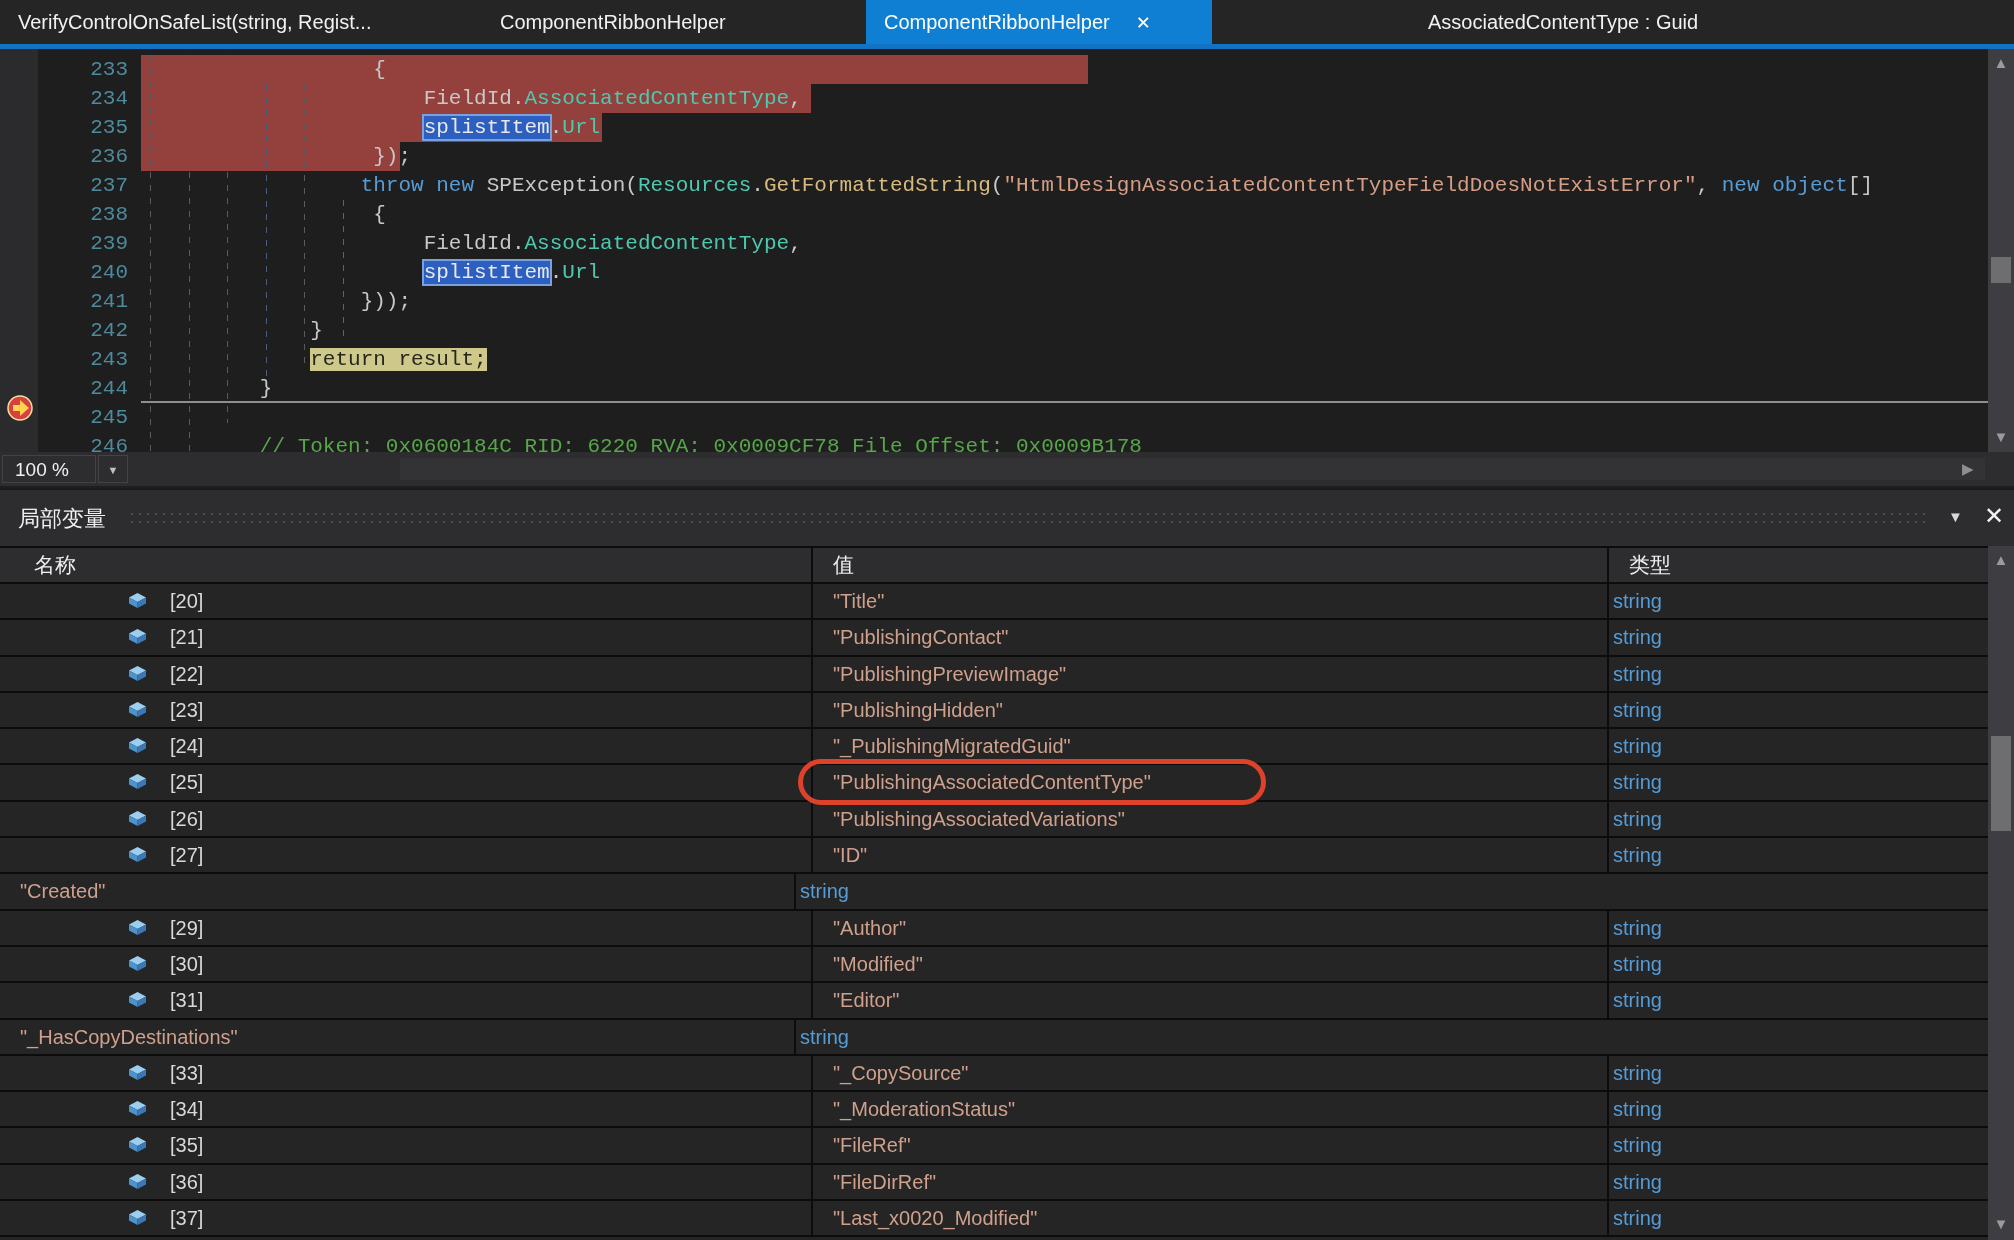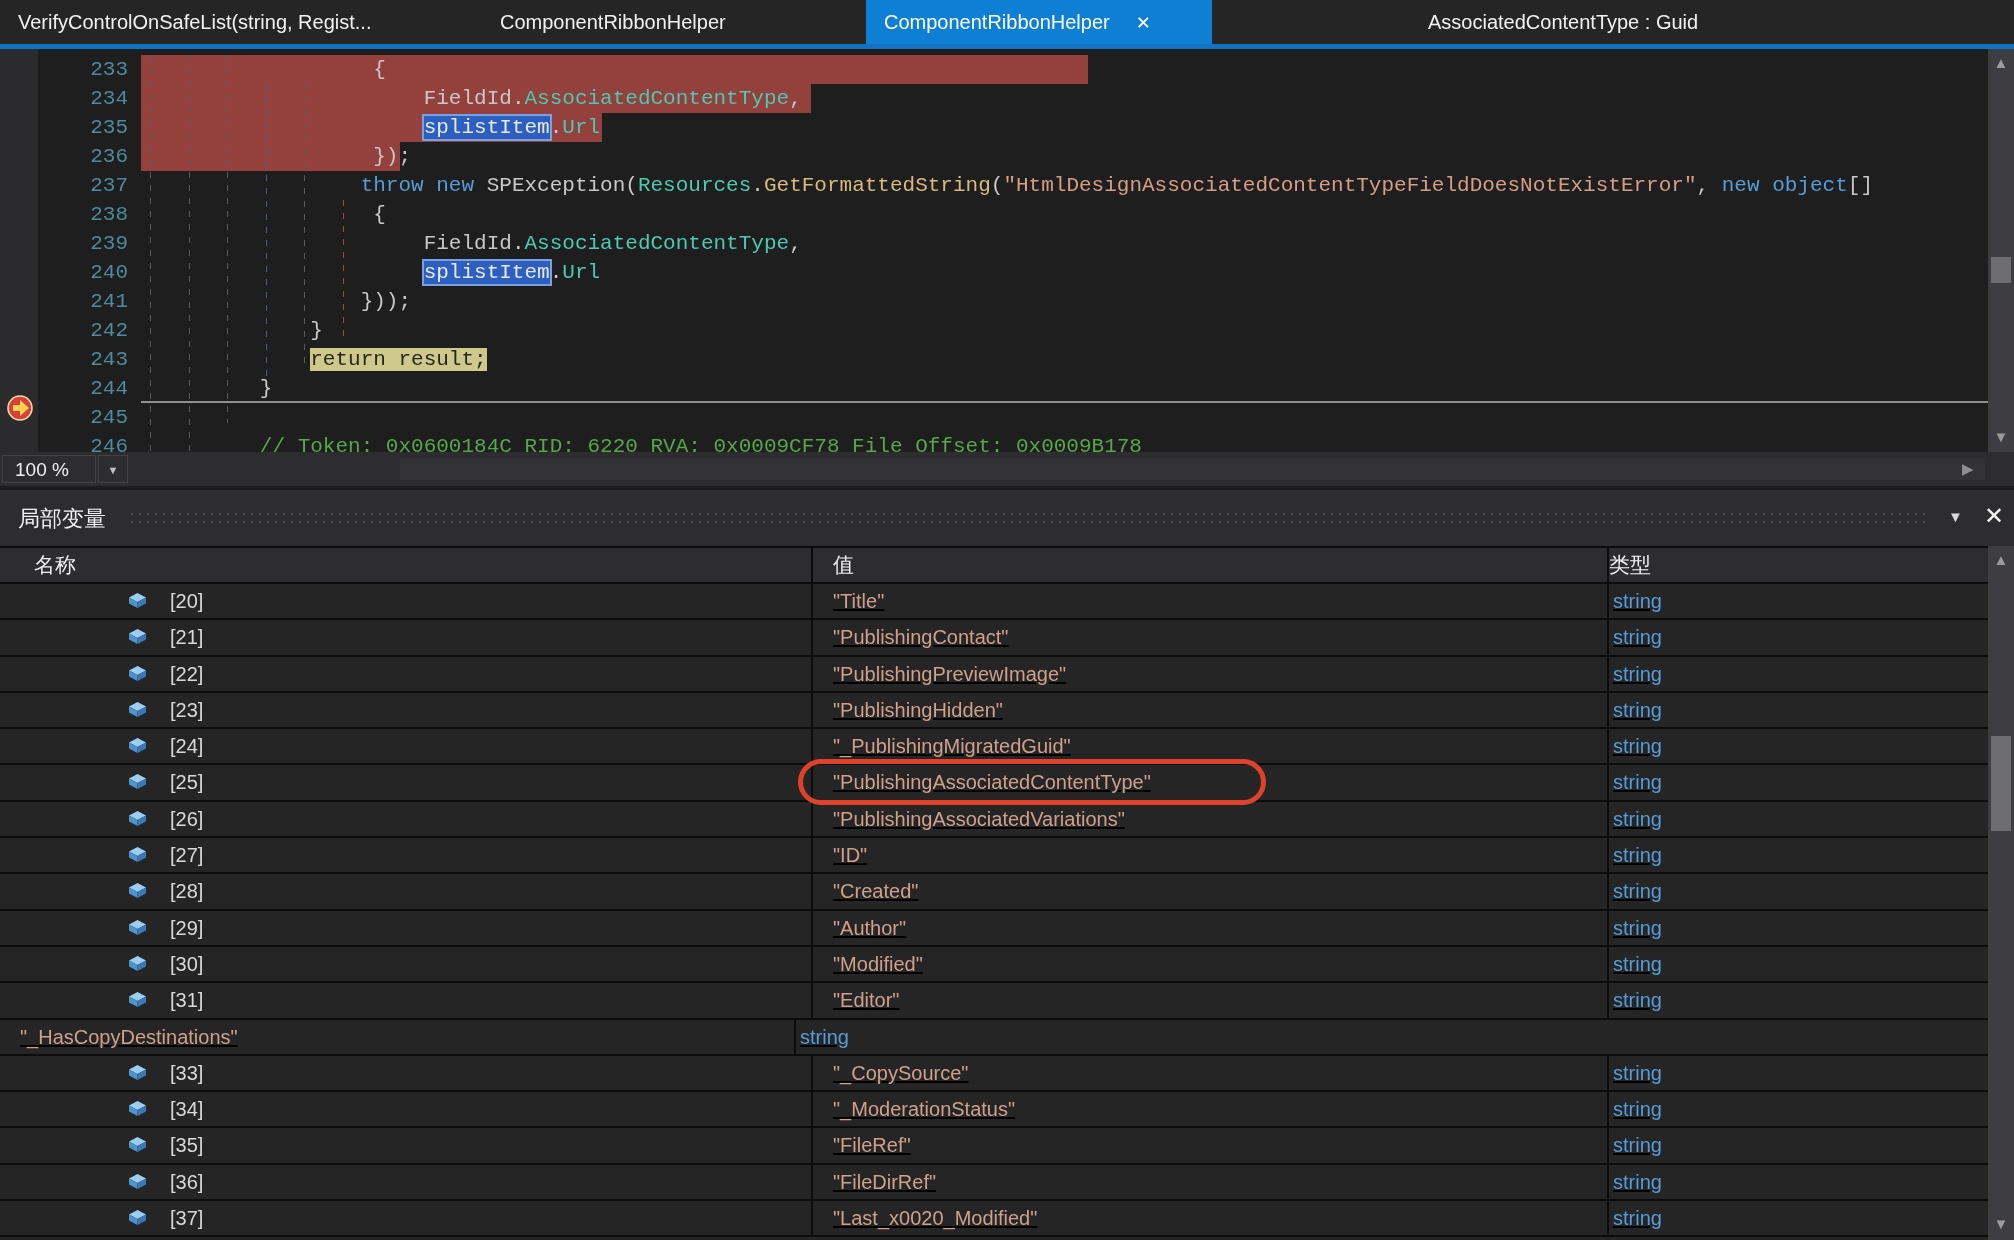--- a/index.html
+++ b/index.html
@@ -57,24 +57,24 @@
   #grip{position:absolute;left:128px;top:20px;width:1800px;height:16px;
         background-image:radial-gradient(#4f4f53 1.3px,transparent 1.5px);background-size:8px 8px;}
   #title-chevron{position:absolute;left:1948px;top:13px;color:#d8d8d8;font-size:15px;line-height:28px;}
   #title-close{position:absolute;left:1984px;top:10px;color:#f1f1f1;font-size:24px;line-height:32px;}
 
   #grid-header{position:absolute;left:0;top:56px;width:1990px;height:38px;background:#2d2d30;
                border-top:2px solid #0c0c0c;border-bottom:2px solid #0c0c0c;box-sizing:border-box;display:flex;}
   .hcell{font-size:21px;color:#efefef;line-height:34px;box-sizing:border-box;}
   .hcell.name{width:813px;padding-left:34px;border-right:2px solid #0c0c0c;}
   .hcell.value{width:796px;padding-left:20px;border-right:2px solid #0c0c0c;}
-  .hcell.type{flex:1;}
+  .hcell.type{flex:1;padding-left:20px;}
 
   #rows{position:absolute;left:0;top:94px;width:1990px;}
-  .row{display:flex;height:36.3px;border-bottom:2px solid #0c0c0c;box-sizing:border-box;background:#252526;text-decoration:underline;}
+  .row{display:flex;height:36.3px;border-bottom:2px solid #0c0c0c;box-sizing:border-box;background:#252526;}
   .cell{box-sizing:border-box;white-space:nowrap;overflow:hidden;font-size:20px;line-height:34px;}
   .cell.name{width:813px;border-right:2px solid #0c0c0c;color:#d9d9d9;position:relative;}
   .cell.name .nm{position:absolute;left:170px;top:0;}
   .cell.name svg{position:absolute;left:128px;top:8px;}
   .cell.value{width:796px;border-right:2px solid #0c0c0c;color:#cfa08c;padding-left:20px;}
   .cell.type{flex:1;color:#569cd6;padding-left:4px;}
 
   #annotation{position:absolute;left:798px;top:269px;width:468px;height:46px;border:5px solid #df422b;
               border-radius:24px;box-sizing:border-box;pointer-events:none;}
 
@@ -295,28 +295,20 @@
               <path d="M9.5 1 L18 5.5 L9.5 10 L1 5.5 Z" fill="#9ccef2"></path>
               <path d="M1 5.5 L9.5 10 L9.5 16 L1 11.5 Z" fill="#4d93cc"></path>
               <path d="M18 5.5 L9.5 10 L9.5 16 L18 11.5 Z" fill="#3a79b5"></path>
             </svg>
             <span class="nm">[27]</span>
           </div>
           <div class="cell value">"ID"</div>
           <div class="cell type">string</div>
         </div>
         <div class="row">
-          <div class="cell name">
-            <svg width="19" height="17" viewBox="0 0 19 17">
-              <path d="M9.5 1 L18 5.5 L9.5 10 L1 5.5 Z" fill="#9ccef2"></path>
-              <path d="M1 5.5 L9.5 10 L9.5 16 L1 11.5 Z" fill="#4d93cc"></path>
-              <path d="M18 5.5 L9.5 10 L9.5 16 L18 11.5 Z" fill="#3a79b5"></path>
-            </svg>
-            <span class="nm">[28]</span>
-          </div>
           <div class="cell value">"Created"</div>
           <div class="cell type">string</div>
         </div>
         <div class="row">
           <div class="cell name">
             <svg width="19" height="17" viewBox="0 0 19 17">
               <path d="M9.5 1 L18 5.5 L9.5 10 L1 5.5 Z" fill="#9ccef2"></path>
               <path d="M1 5.5 L9.5 10 L9.5 16 L1 11.5 Z" fill="#4d93cc"></path>
               <path d="M18 5.5 L9.5 10 L9.5 16 L18 11.5 Z" fill="#3a79b5"></path>
             </svg>

